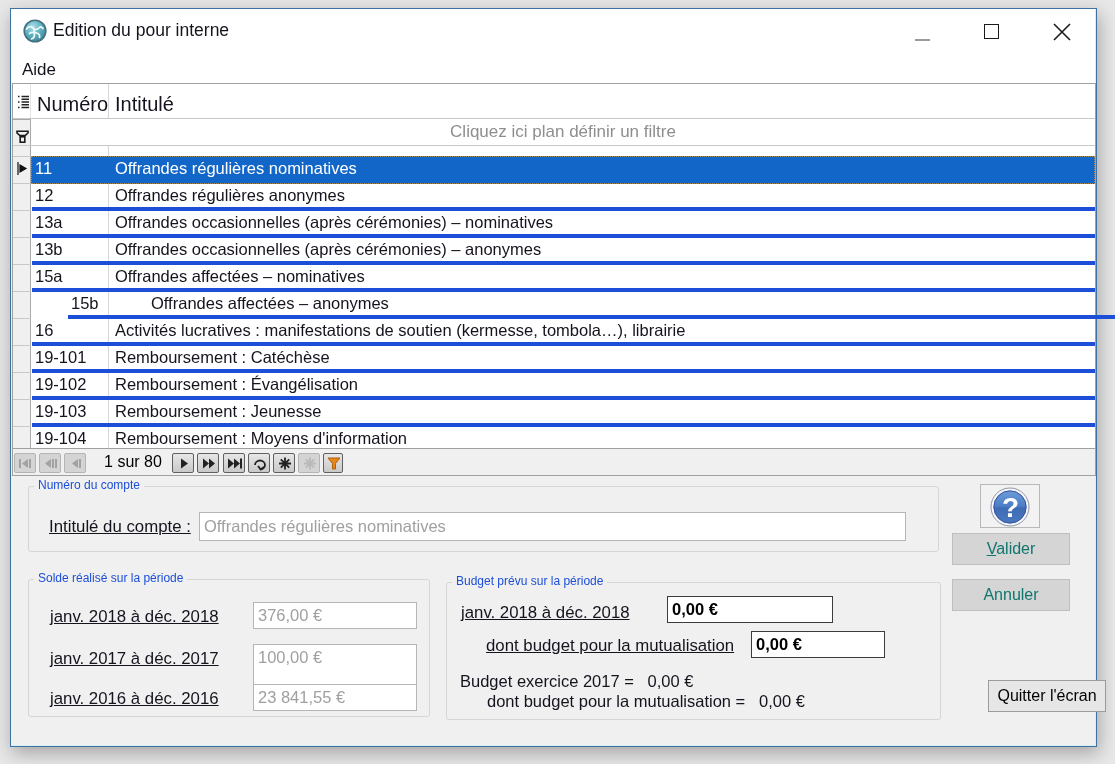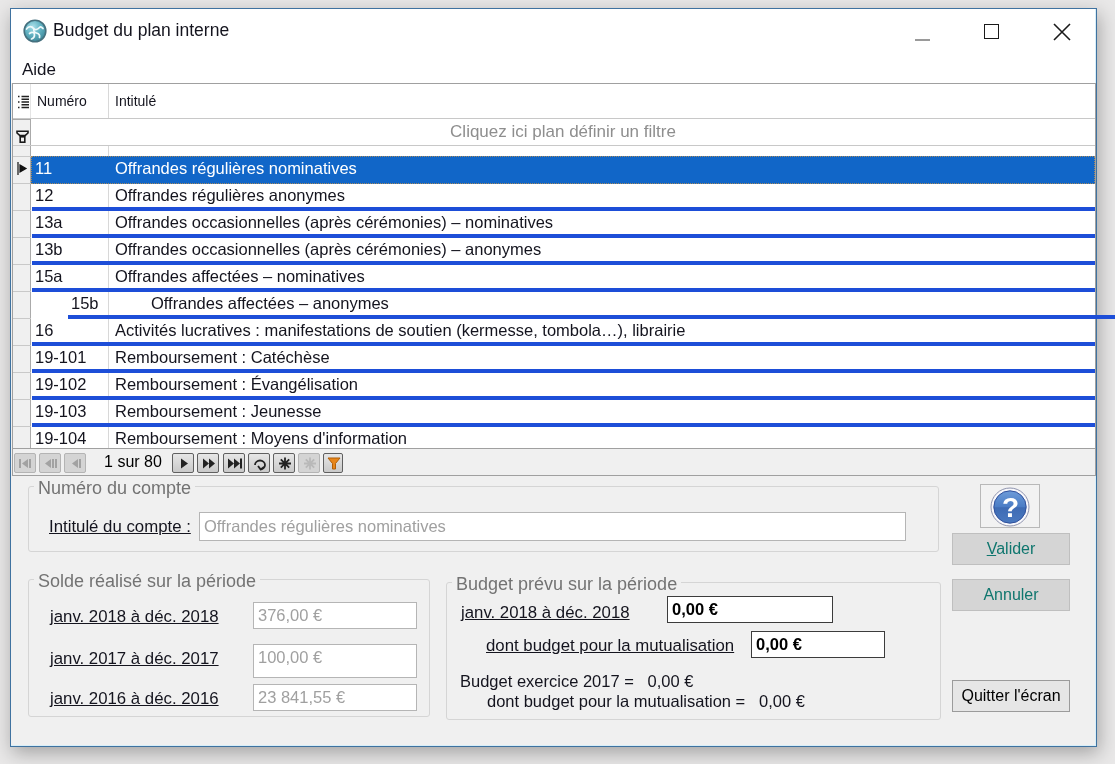--- a/index.html
+++ b/index.html
@@ -10,66 +10,66 @@
 #top { position:absolute; left:0; top:0; width:100%; height:74px; background:#fff; }
 #title { position:absolute; left:42px; top:11px; font-size:17.5px; color:#14141e; }
 #menu { position:absolute; left:11px; top:51px; font-size:17px; color:#14141e; }
 
 .ctl { position:absolute; }
 
 #grid { position:absolute; left:1px; top:74px; width:1084px; height:393px; background:#fff; border:1px solid #a0a0a0; }
 #gutter { position:absolute; left:0; top:35px; width:18px; height:329px; background:#f0f0f0; border-right:1px solid #aaa; border-top:1px solid #a8a8a8; }
 #gutterhdr { position:absolute; left:0; top:0; width:18px; height:35px; background:#fff; border-right:1px solid #e4e4e4; }
 .gline { position:absolute; left:0; width:18px; height:0; border-top:1px solid #c9c9c9; }
-.hdrtxt { position:absolute; top:9px; font-size:14px; color:#14141e; }
+.hdrtxt { position:absolute; top:9px; font-size:20px; color:#14141e; }
 #hdrline { position:absolute; left:0px; top:34px; width:1082px; height:0; border-top:1px solid #c8c8c8; }
 .coldiv { position:absolute; left:95px; width:0; border-left:1px solid #d8d8d8; }
 #filtertext { position:absolute; left:18px; top:38px; width:1064px; text-align:center; font-size:17px; color:#8e8e8e; }
 #filterline { position:absolute; left:0px; top:61px; width:1082px; height:0; border-top:1px solid #c8c8c8; }
 .row { position:absolute; left:19px; width:1063px; height:27px; border-bottom:4px solid #1d4ed8; font-size:16.5px; color:#14141e; }
 .row .c1 { position:absolute; left:3px; top:2px; }
 .row .c2 { position:absolute; left:83px; top:2px; }
 .row.sel { left:18px; width:1064px; background:#1166c8; color:#fff; border:1px dotted #a58a5e; }
 
 #nav { position:absolute; left:0; top:364px; width:1082px; height:27px; background:#f0f0f0; border-top:1px solid #a0a0a0; }
 .nbtn { position:absolute; top:4px; width:22px; height:20px; background:linear-gradient(#e6e6e6,#c9c9c9); border:1px solid #606060; border-radius:2px; }
 .nbtn.dis { background:#d4d4d4; border-color:#b4b4b4; }
 .nbtn svg { position:absolute; left:1px; top:2px; }
 #navcount { position:absolute; left:85px; top:4px; width:70px; text-align:center; font-size:16px; color:#000; }
 
 .gbox { position:absolute; border:1px solid #d5d5d5; border-radius:3px; }
-.gcap { position:absolute; top:-9px; left:5px; background:#f0f0f0; padding:0 4px; color:#737373; font-size:18px; white-space:nowrap; }
+.gcap { position:absolute; top:-9px; left:5px; background:#f0f0f0; padding:0 4px; color:#1d4ed8; font-size:12px; white-space:nowrap; }
 .lbl { position:absolute; font-size:16.8px; color:#14141e; white-space:nowrap;text-decoration:underline; }
 .lbl2 { position:absolute; font-size:16.5px; color:#14141e; white-space:nowrap; }
 .inp { position:absolute; background:#fff; border:1px solid #b5b5b5; font-size:16.5px; color:#a0a0a0; padding-left:4px; white-space:nowrap; }
 .inp.en { border-color:#3c3c3c; color:#000;font-weight:bold; }
 
 .btn { position:absolute; left:941px; width:118px; height:32px; text-align:center; font-size:16px; line-height:30px; }
 .btn.dis { background:#d5d5d5; border:1px solid #bfbfbf; color:#0f766e; }
-.btn.en { background:#e6e6e6; border:1px solid #9b9b9b; color:#000; }
+.btn.en { background:#e6e6e6; border:1px solid #9b9b9b; color:#000;margin-left:36px; }
 </style>
 </head>
 <body>
 <div id="win">
   <div id="top"></div>
   <div class="abs" style="left:1084px; top:0; width:1px; height:737px; background:#d8eef8;"></div>
   <div class="abs" style="left:0; top:736px; width:1085px; height:1px; background:#d8eef8;"></div>
 
   <svg class="abs" style="left:12px; top:10px;" width="24" height="24" viewBox="0 0 24 24">
     <defs>
       <radialGradient id="gl" cx="40%" cy="30%" r="80%">
         <stop offset="0" stop-color="#aadfe9"></stop>
         <stop offset="0.45" stop-color="#63b4c4"></stop>
         <stop offset="1" stop-color="#357e90"></stop>
       </radialGradient>
     </defs>
     <circle cx="12" cy="12" r="10.8" fill="url(#gl)" stroke="#45707e" stroke-width="1.6"></circle>
     <path d="M3.5 10 C6 6.5, 9 7.5, 10.5 9.5 C12 11.5, 14.5 10.5, 16.5 8.5 C17.5 7.5, 19 8, 20 9.5 M6.5 14.5 C9 12.5, 11.5 13.5, 11.5 16 C11.5 18, 10 19.5, 8.5 20 M11 9.5 C10 12, 11.5 13.5, 13.5 14 C16 14.7, 17 16.5, 16.5 18.5" fill="none" stroke="#eef9fb" stroke-width="1.7" stroke-linecap="round"></path>
   </svg>
-  <div id="title">Budget du plan interne</div>
+  <div id="title">Edition du pour interne</div>
 
   <div class="ctl" style="left:904px; top:30px; width:15px; height:2px; background:#9a9a9a;"></div>
   <div class="ctl" style="left:973px; top:15px; width:15px; height:15px; border:1.5px solid #1a1a1a;"></div>
   <svg class="ctl" style="left:1042px; top:14px;" width="18" height="18" viewBox="0 0 18 18">
     <path d="M1 1 L17 17 M17 1 L1 17" stroke="#1a1a1a" stroke-width="1.6"></path>
   </svg>
   <div id="menu">Aide</div>
 
   <div id="grid">
     <div id="gutter"></div>
@@ -234,21 +234,21 @@
   </div>
   <div class="lbl" style="left:38px; top:508px;">Intitulé du compte :</div>
   <div class="inp" style="left:188px; top:503px; width:707px; height:29px; line-height:27px;">Offrandes régulières nominatives</div>
 
   <div class="gbox" style="left:17px; top:570px; width:402px; height:138px;">
     <div class="gcap">Solde réalisé sur la période</div>
   </div>
   <div class="lbl" style="left:39px; top:598px;">janv. 2018 à déc. 2018</div>
   <div class="inp" style="left:242px; top:593px; width:164px; height:27px; line-height:25px;">376,00 €</div>
   <div class="lbl" style="left:39px; top:640px;">janv. 2017 à déc. 2017</div>
-  <div class="inp" style="left:242px; top:635px; width:164px; height:34px; line-height:25px;">100,00 €</div>
+  <div class="inp" style="left:242px; top:635px; width:164px; height:41px; line-height:25px;">100,00 €</div>
   <div class="lbl" style="left:39px; top:680px;">janv. 2016 à déc. 2016</div>
   <div class="inp" style="left:242px; top:675px; width:164px; height:27px; line-height:25px;">23 841,55 €</div>
 
   <div class="gbox" style="left:435px; top:573px; width:495px; height:138px;">
     <div class="gcap">Budget prévu sur la période</div>
   </div>
   <div class="lbl" style="left:450px; top:594px;">janv. 2018 à déc. 2018</div>
   <div class="inp en" style="left:656px; top:587px; width:166px; height:27px; line-height:25px;">0,00 €</div>
   <div class="lbl" style="left:475px; top:627px;">dont budget pour la mutualisation</div>
   <div class="inp en" style="left:740px; top:622px; width:134px; height:27px; line-height:25px;">0,00 €</div>

